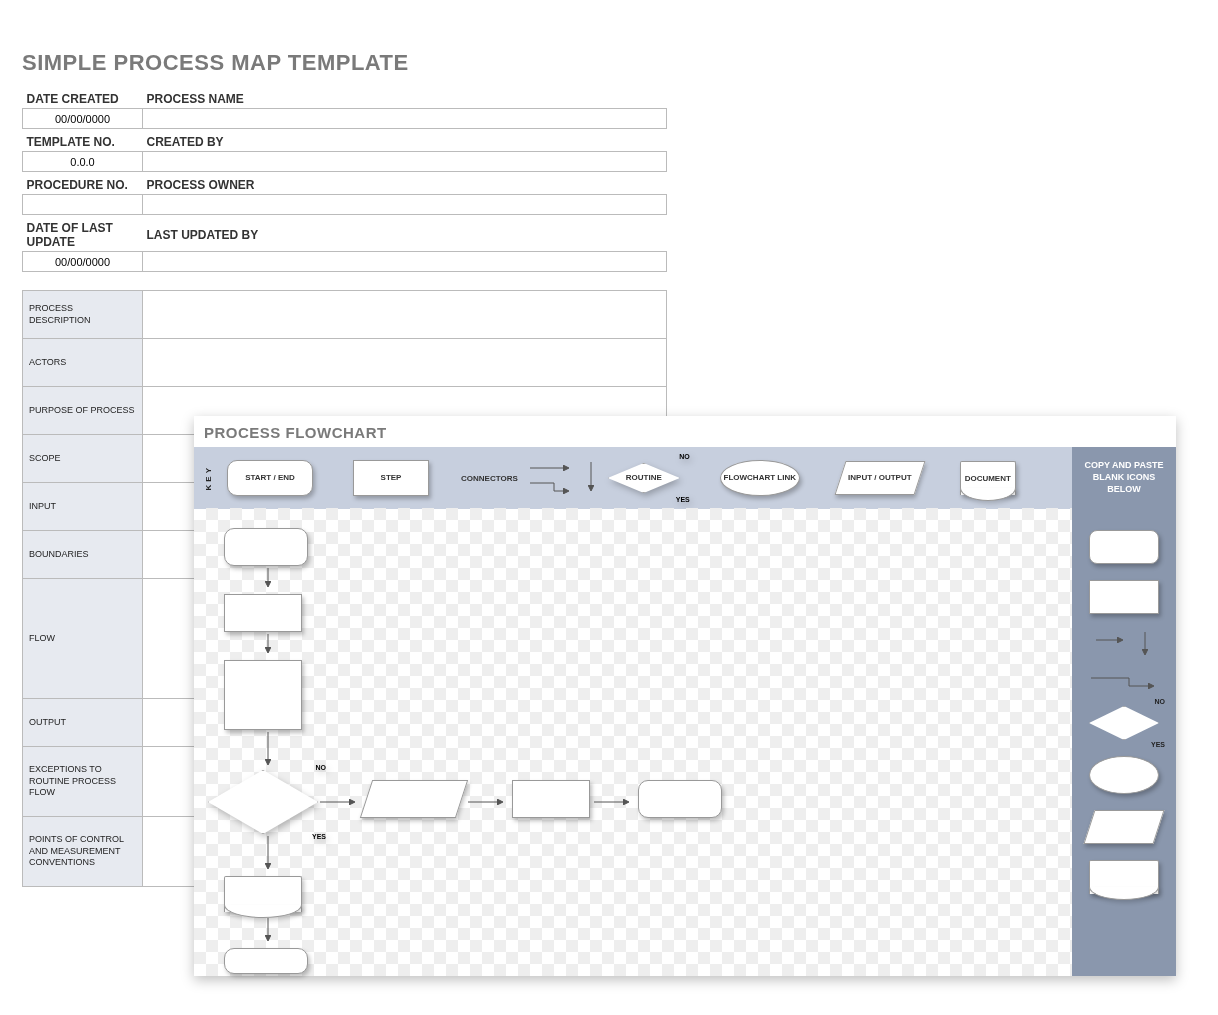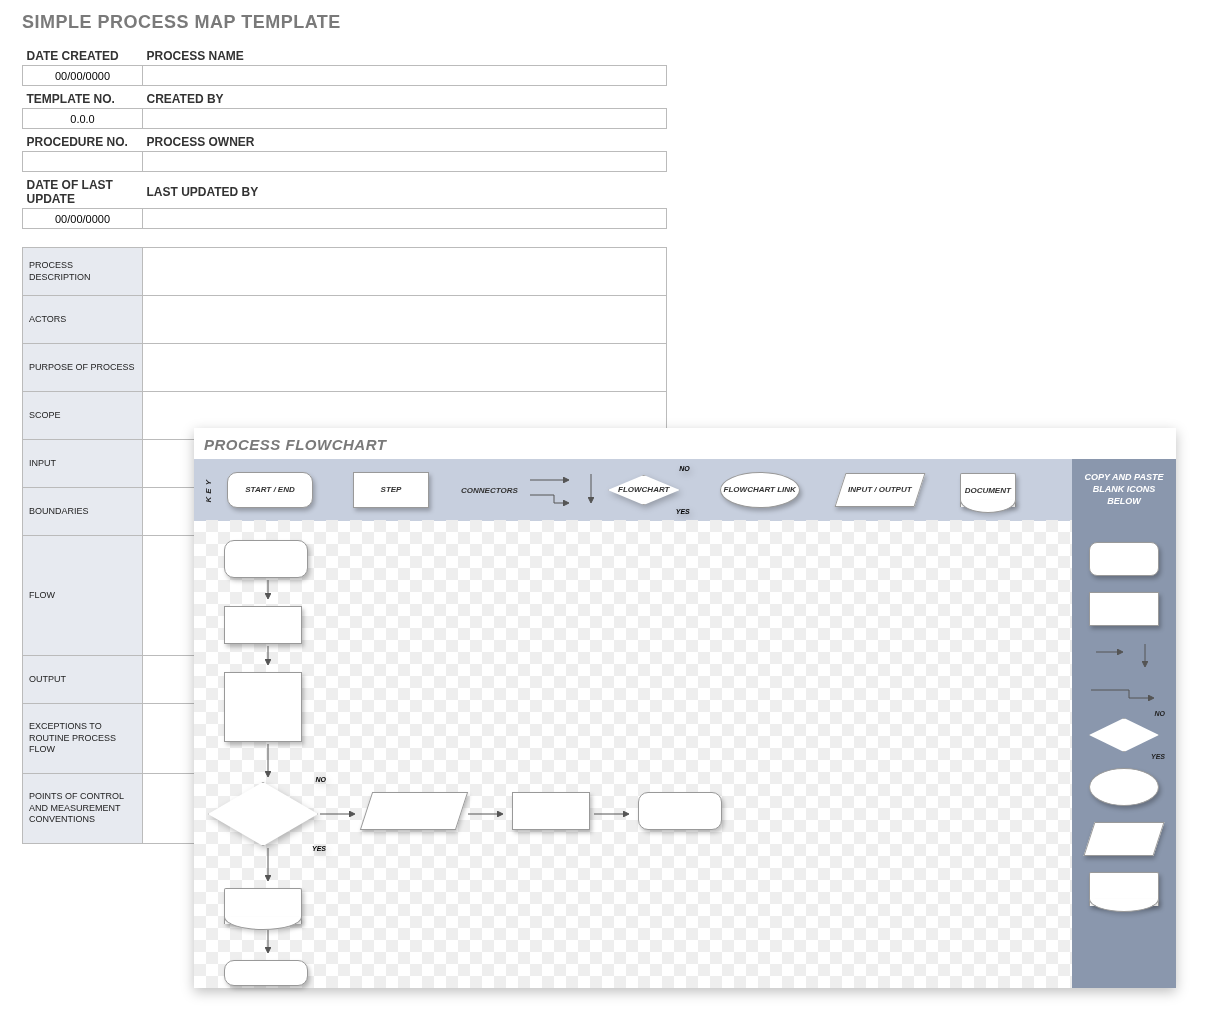--- a/index.html
+++ b/index.html
@@ -1,40 +1,40 @@
 <!DOCTYPE html>
 <html><head>
 <meta charset="utf-8">
 <style>
   * { box-sizing: border-box; margin: 0; padding: 0; }
   body { font-family: Arial, Helvetica, sans-serif; background: #fff; width: 1218px; height: 1015px; position: relative; overflow: hidden; }
 
-  .page-title { font-size: 18px; font-weight: bold; color: #7a7a7a; letter-spacing: 0.5px; padding: 12px 0 10px 22px; }
+  .page-title { font-size: 22px; font-weight: bold; color: #7a7a7a; letter-spacing: 0.5px; padding: 12px 0 10px 22px; margin-top: 38px; }
 
   
   .header-table { border-collapse: collapse; margin-left: 22px; }
   .field-label-row td { font-size: 12px; font-weight: bold; color: #333; padding: 6px 0 2px 4px; }
   .field-value-row td { border: 1px solid #bbb; height: 20px; font-size: 11px; text-align: center; vertical-align: middle; }
   .field-value-row td.wide { text-align: left; padding-left: 6px; }
   .col-narrow { width: 120px; }
   .col-wide   { width: 524px; }
 
   
   .desc-table { border-collapse: collapse; margin: 18px 0 0 22px; }
   .desc-table td { border: 1px solid #bbb; vertical-align: middle; }
   .desc-label { width: 120px; background: #e7eaf0; font-size: 9px; font-weight: normal; color: #222; padding: 8px 6px; line-height: 1.3; }
   .desc-val   { width: 524px; height: 48px; }
   .row-tall   .desc-val { height: 120px; }
   .row-med    .desc-val { height: 70px; }
   .row-short  .desc-val { height: 48px; }
 
   
   .flowchart-panel {
-    position: absolute; left: 194px; top: 428px; width: 982px; height: 560px;
-    background: #fff; box-shadow: 0 4px 12px rgba(0,0,0,0.25); font-style: italic;
+    position: absolute; left: 194px; top: 416px; width: 982px; height: 560px;
+    background: #fff; box-shadow: 0 4px 12px rgba(0,0,0,0.25);
   }
   .flowchart-title { font-size: 15px; font-weight: bold; color: #7a7a7a; letter-spacing: 0.5px; padding: 8px 0 6px 10px; }
   .flowchart-key {
     background: #c7cfde; height: 62px; display: flex; align-items: center; gap: 10px; padding-left: 6px; position: relative;
   }
   .key-label { font-size: 8px; font-weight: bold; letter-spacing: 3px; writing-mode: vertical-rl; transform: rotate(180deg); padding: 0 4px; color: #222; }
 
   .shape { background: #fff; border: 1px solid #999; box-shadow: 2px 3px 4px rgba(0,0,0,0.25); display: flex; align-items: center; justify-content: center; font-size: 8px; font-weight: bold; color: #333; text-align: center; line-height: 1.2; }
   .shape-terminator { width: 86px; height: 36px; border-radius: 10px; }
   .shape-step { width: 76px; height: 36px; }
@@ -205,21 +205,21 @@
       <svg width="46" height="14" class="arrow-svg">
           <path d="M2,2 L26,2 L26,10 L40,10" marker-end="url(#ah)"></path>
         </svg>
     </div>
     <svg width="14" height="36" class="arrow-svg">
         <line x1="7" y1="2" x2="7" y2="30" marker-end="url(#ah)"></line>
       </svg>
 
     <div class="decision-wrap">
       <div class="shape shape-decision">
-          <span style="font-size:8px;font-weight:bold;">FLOWCHART</span>
+          <span style="font-size:8px;font-weight:bold;">ROUTINE</span>
         </div>
       <span class="lbl decision-no">NO</span>
       <span class="lbl decision-yes">YES</span>
     </div>
     <div style="width:20px"></div>
     <div class="shape shape-ellipse">
         <span>FLOWCHART LINK</span>
       </div>
     <div style="width:20px"></div>
     <div class="shape shape-parallelogram">

